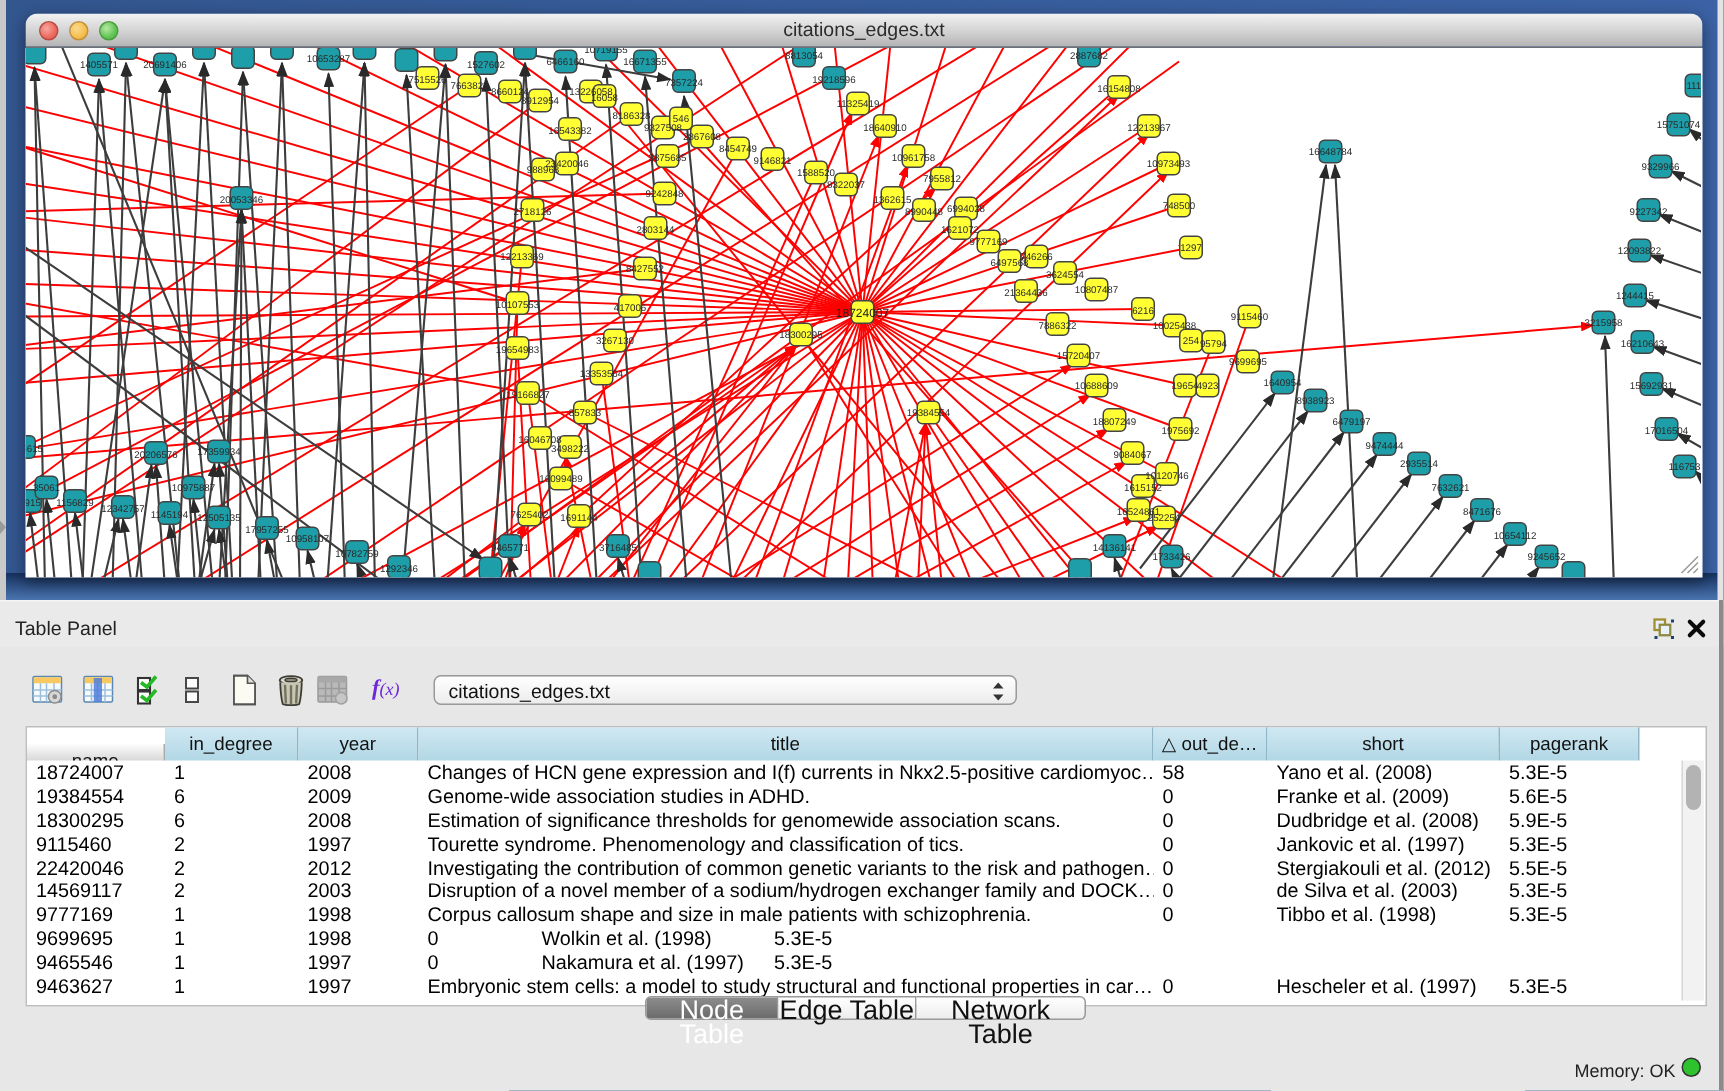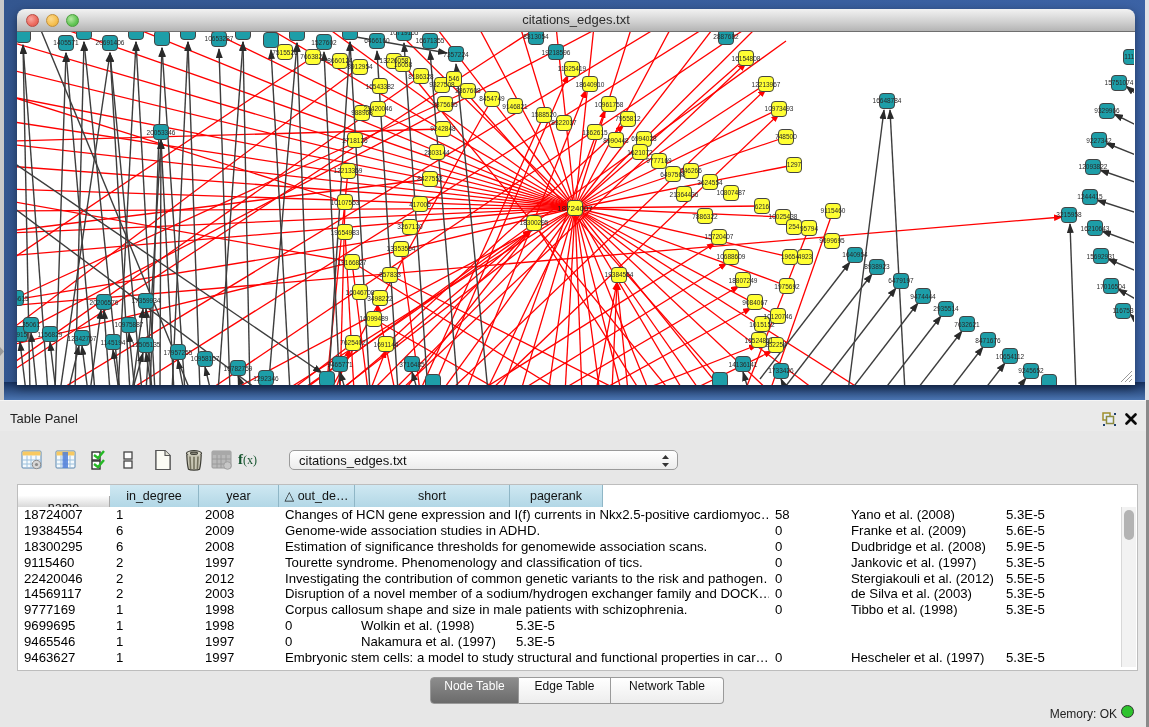--- a/index.html
+++ b/index.html
@@ -42,21 +42,21 @@
   .hc{box-sizing:border-box;border-right:1px solid #8fb6c6;
      background:linear-gradient(#cfe8f2,#b2d7e6);overflow:hidden;white-space:nowrap;}
   .hc.gray{background:linear-gradient(#fdfdfd,#d8d8d8);border-right:1px solid #aaa;margin-top:11px;}
   .drow{display:flex;height:15.9px;line-height:15.9px;white-space:nowrap;}
   .dc{box-sizing:border-box;padding-left:6px;overflow:hidden;}
   
   #sbar{left:1121px;top:107px;width:14px;height:160px;background:#f2f2f2;
       border-left:1px solid #d8d8d8;}
   #sthumb{left:2px;top:3px;width:10px;height:30px;border-radius:6px;background:#b3b3b3;}
   
-  #tabs{left:430px;top:277px;height:27px;display:flex;font-size:12px;}
+  #tabs{left:430px;top:264px;height:16px;display:flex;font-size:18px;}
   .tab{box-sizing:border-box;border:1px solid #9a9a9a;border-left:none;
      background:linear-gradient(#ffffff,#ededed);color:#111;line-height:16px;
      text-align:center;}
   .tab.first{border-left:1px solid #9a9a9a;border-radius:4px 0 0 4px;}
   .tab.last{border-radius:0 4px 4px 0;}
   .tab.sel{background:linear-gradient(#8d8d8d,#6b6b6b);color:#fff;}
   #status{left:0;top:299px;width:1149px;height:28px;}
   #memtxt{right:32px;top:8px;font-size:12px;color:#222;}
   #memdot{right:15px;top:6px;width:13px;height:13px;border-radius:50%;
      background:#2ec32e;border:1.5px solid #333;box-sizing:border-box;}
@@ -624,32 +624,33 @@
 <svg class="abs icon" style="left:211px" width="22" height="22">
         <rect x="1" y="2" width="19" height="17" rx="1" fill="#b9b9b9" stroke="#9a9a9a"></rect>
         <rect x="1" y="2" width="19" height="4" fill="#a8a8a8"></rect>
         <line x1="6" y1="6" x2="6" y2="19" stroke="#9a9a9a"></line>
         <line x1="10" y1="6" x2="10" y2="19" stroke="#9a9a9a"></line>
         <line x1="15" y1="6" x2="15" y2="19" stroke="#9a9a9a"></line>
         <line x1="1" y1="10" x2="20" y2="10" stroke="#9a9a9a"></line>
         <line x1="1" y1="15" x2="20" y2="15" stroke="#9a9a9a"></line>
         <circle cx="16.5" cy="16.5" r="3.8" fill="#c6c6c6" stroke="#a0a0a0"></circle>
       </svg>
-<div class="abs" style="left:238px;top:21px;font-size:15px;color:#14532d;font-family:'Liberation Serif',serif;font-weight:bold">f<span style="font-size:12px;font-weight:normal">(x)</span></div>
+<div class="abs" style="left:248px;top:21px;font-size:15px;color:#6d28d9;font-family:'Liberation Serif',serif;font-style:italic;font-weight:bold">f<span style="font-size:12px;font-weight:normal">(x)</span></div>
     </div>
   <div class="abs" id="dropdown">citations_edges.txt
      <svg class="abs" style="right:7px;top:3px" width="9" height="14">
        <path d="M1,5 L4.5,1 L8,5 z M1,9 L4.5,13 L8,9 z" fill="#333"></path>
      </svg>
   </div>
   <div class="abs" id="tbl">
       <div class="hrow">
 <div class="hc gray" style="width:92px">name</div>
 <div class="hc " style="width:89px">in_degree</div>
 <div class="hc " style="width:80px">year</div>
+<div class="hc " style="width:490px">title</div>
 <div class="hc " style="width:76px">△ out_de…</div>
 <div class="hc " style="width:155px">short</div>
 <div class="hc " style="width:93px">pagerank</div>
 </div>
 <div class="drow">
 <div class="dc" style="width:92px">18724007</div>
 <div class="dc" style="width:89px">1</div>
 <div class="dc" style="width:80px">2008</div>
 <div class="dc" style="width:490px">Changes of HCN gene expression and I(f) currents in Nkx2.5-positive cardiomyoc…</div>
 <div class="dc" style="width:76px">58</div>

